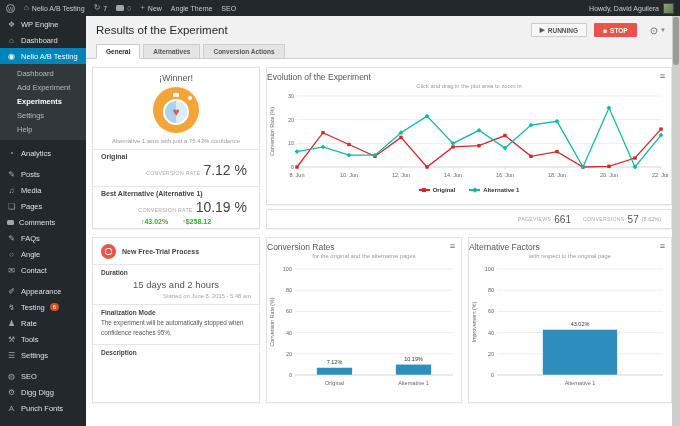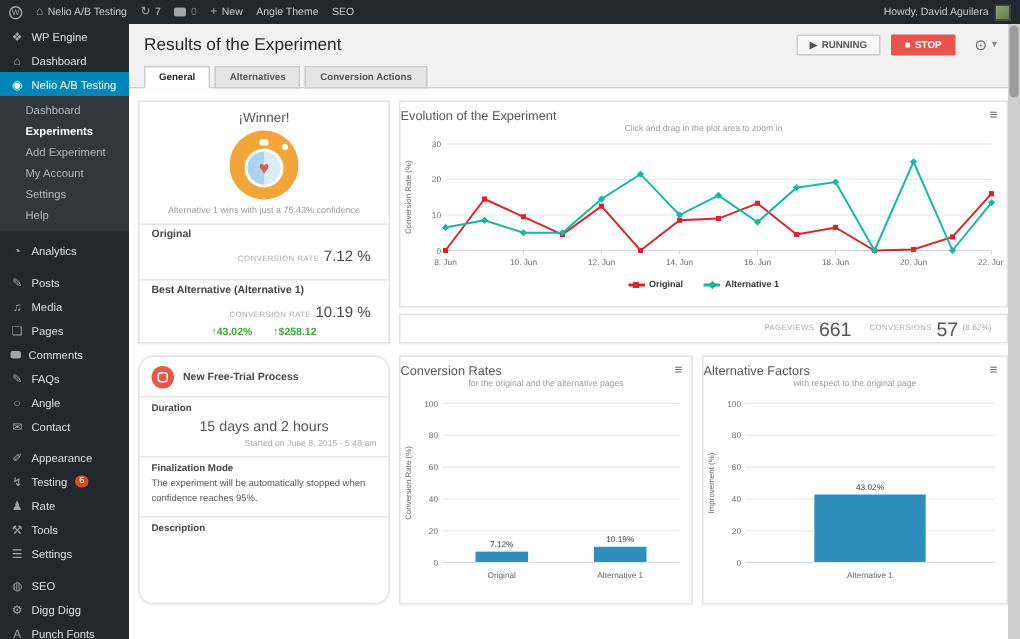--- a/index.html
+++ b/index.html
@@ -65,43 +65,43 @@
     display:flex; align-items:center; justify-content:center; }
   .sw-heart { color:var(--heart_red,#e05a4f); font-size:12px; line-height:12px; }
   .sw-knob { position:absolute; left:20px; top:6px; width:6px; height:4px; background:#fff; border-radius:1px; }
   .sw-knob2 { position:absolute; right:7px; top:9px; width:4px; height:4px; background:#fff; border-radius:50%; }
   .w-caption { text-align:center; font-size:6px; color:#9a9a9a; margin-top:5px; padding:0 6px; }
   .w-div { border-top:1px solid #e5e5e5; margin-top:5px; }
   .w-row { padding:3px 8px 2px; }
   .w-label { font-size:7px; font-weight:bold; color:#444; }
   .w-rate { text-align:right; padding-right:4px; margin-top:1px; }
   .sc-label { font-size:5.2px; color:#a7a9ac; letter-spacing:.3px; }
-  .w-rate-val { font-size:10px; color:#444; margin-left:3px; }
+  .w-rate-val { font-size:14px; color:#444; margin-left:3px; }
   .w-green { text-align:center; margin-top:2px; color:var(--positive_green,#3aa935); font-size:7px; font-weight:bold; }
   .w-green span { margin:0 7px; }
 
   
   .evo-col { flex:1; display:flex; flex-direction:column; }
   .panel-evolution { height:138px; position:relative; }
   .chart-title { text-align:left; font-size:8.5px; color:#555; margin-top:4px; }
   .chart-sub { text-align:center; font-size:5.8px; color:#9a9a9a; margin-top:1px; }
   .chart-menu { position:absolute; right:6px; top:4px; color:#666; font-size:9px; cursor:pointer; line-height:9px; }
   .legend { display:flex; justify-content:center; gap:14px; font-size:6px; color:#333; font-weight:bold; margin-top:-2px; }
   .lg-item { display:flex; align-items:center; gap:3px; cursor:pointer; }
   .lg-line { width:11px; height:1.5px; position:relative; }
   .lg-mark { position:absolute; left:3.5px; top:-1.2px; width:4px; height:4px; }
   .lg-mark.diamond { transform:rotate(45deg); }
   .stats-strip { margin-top:4px; height:20px; display:flex; align-items:center;
     justify-content:flex-end; gap:12px; padding-right:10px; }
   .stat { display:flex; align-items:center; gap:3px; }
-  .stat-val { font-size:13px; color:#555; }
+  .stat-val { font-size:10px; color:#555; }
   .stat-pct { font-size:5.5px; color:#a7a9ac; }
 
   
-  .panel-info { width:168px; height:166px;border-radius:10px; }
+  .panel-info { width:168px; height:166px; }
   .info-head { display:flex; align-items:center; gap:6px; padding:6px 8px 5px; }
   .trial-icon { width:15px; height:15px; border-radius:50%; background:var(--trial_icon_red,#e8584a);
     display:flex; align-items:center; justify-content:center; }
   .trial-icon span { width:7px; height:7px; border:1.6px solid #fff; border-radius:2.5px; display:block; }
   .info-name { font-size:7px; font-weight:bold; color:#444; }
   .info-div { border-top:1px solid #e5e5e5; }
   .info-label { font-size:6.5px; font-weight:bold; color:#444; padding:4px 8px 0; }
   .info-duration { text-align:center; font-size:9.5px; color:#555; margin-top:3px; }
   .info-started { text-align:right; font-size:5.8px; color:#a7a9ac; padding:3px 8px 5px; }
   .info-text { font-size:6.3px; color:#555; line-height:1.55; padding:2px 8px 6px; }
@@ -159,23 +159,22 @@
       <span class="sb-ic">⌂</span>
       <span>Dashboard</span>
     </div>
   <div class="sb-item sb-current">
     <span class="sb-ic">◉</span>
     <span>Nelio A/B Testing</span>
     <span class="arrow"></span>
   </div>
   <div class="submenu">
     <div class="submenu-item">Dashboard</div>
+    <div class="submenu-item">Add Experiment</div>
     <div class="submenu-item active">Experiments</div>
-    <div class="submenu-item">Add Experiment</div>
-    <div class="submenu-item">My Account</div>
     <div class="submenu-item">Settings</div>
     <div class="submenu-item">Help</div>
   </div>
   <div class="sb-sep"></div>
   <div class="sb-item">
       <span class="sb-ic">◔</span>
       <span>Analytics</span>
     </div>
   <div class="sb-sep"></div>
   <div class="sb-item">

